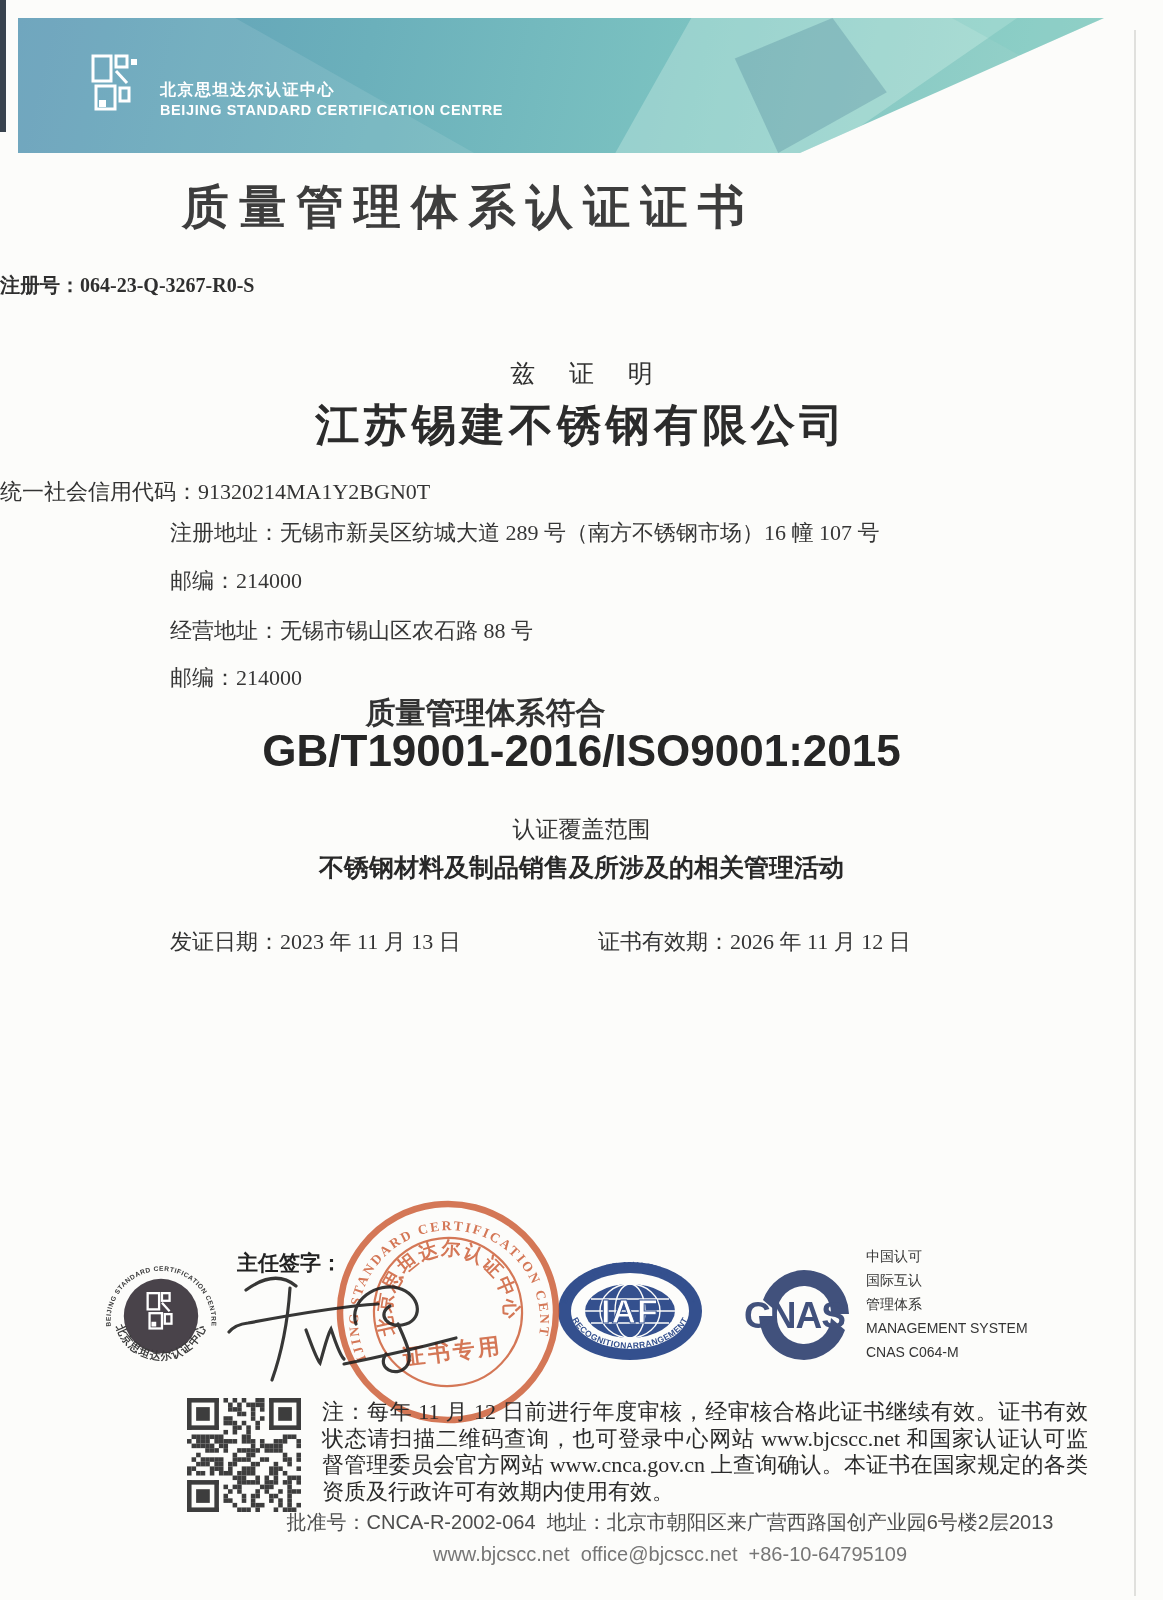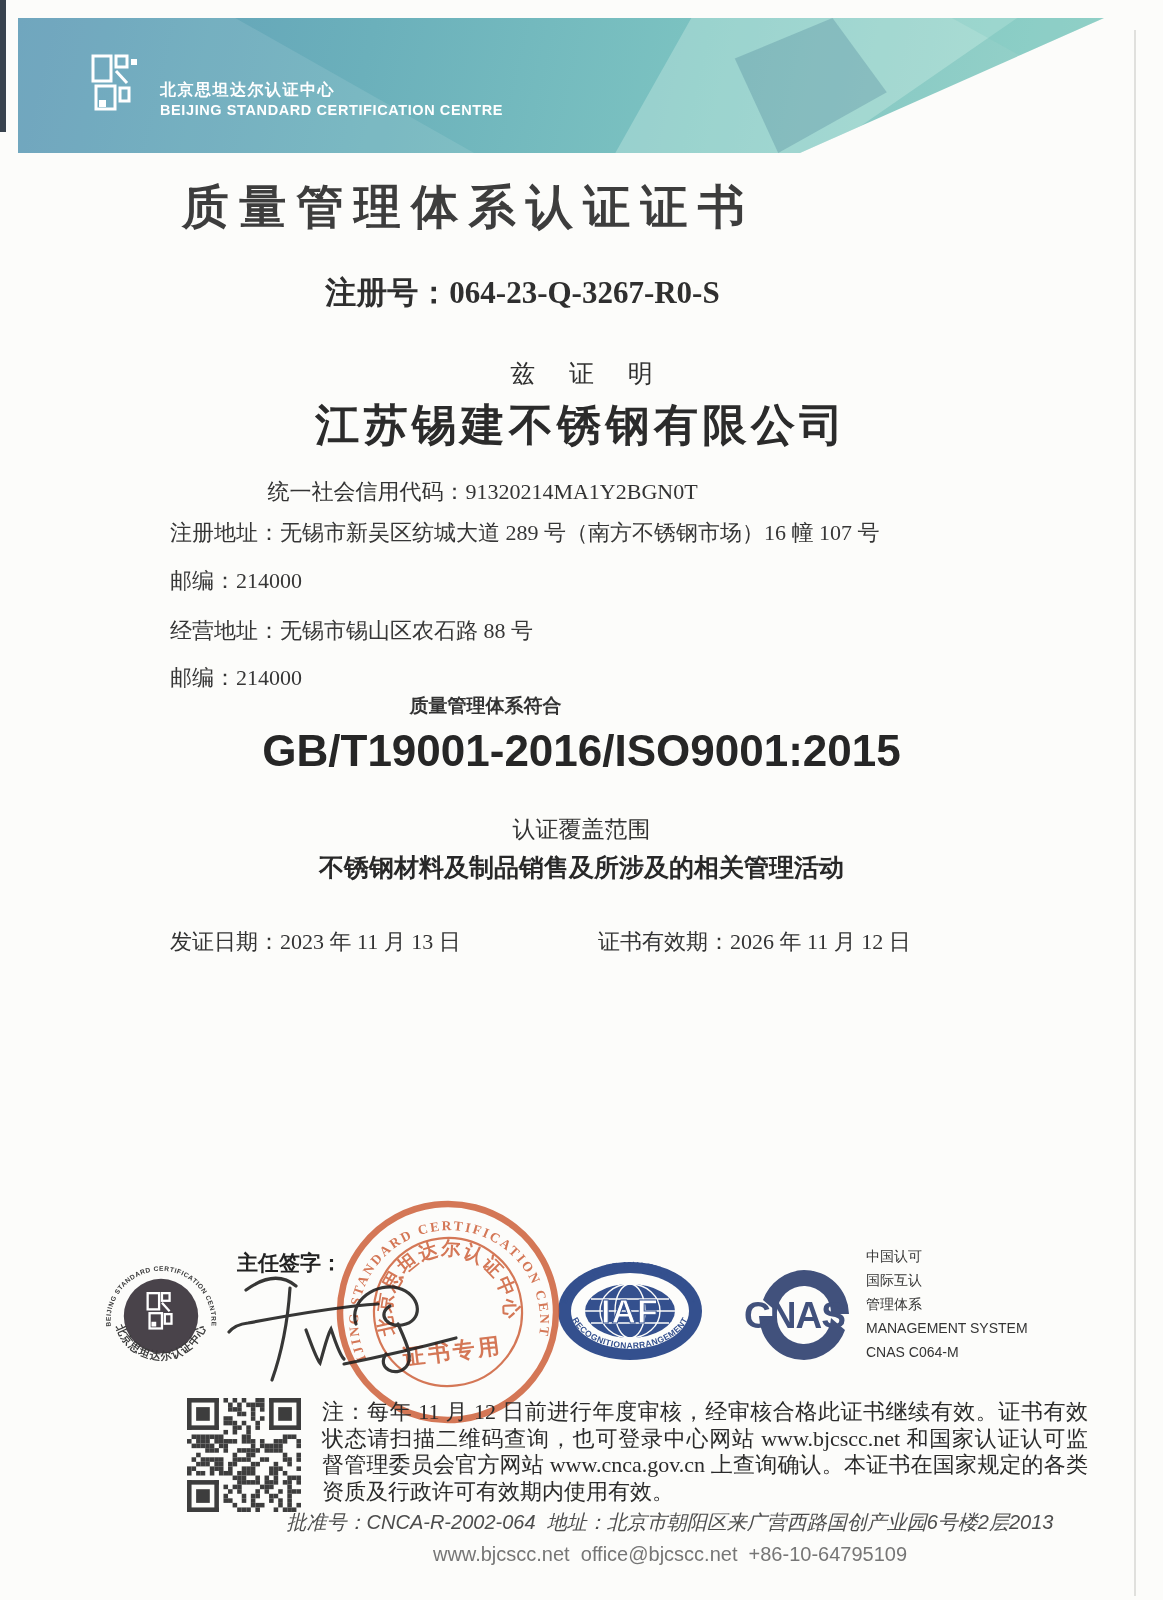--- a/index.html
+++ b/index.html
@@ -21,28 +21,28 @@
   .facet.f3{background:rgba(255,255,255,0.10);clip-path:polygon(0 100%,42% 100%,20% 0,0 0);}
   .facet.f4{background:rgba(120,200,190,0.25);clip-path:polygon(86% 0,100% 0,95% 40%);}
   .banner-logo{left:72px;top:36px;width:52px;height:64px;}
   .banner-titles{left:142px;top:62px;color:#fff;font-family:"Liberation Sans","DejaVu Sans",sans-serif;}
   .banner-cn{font-size:16px;font-weight:bold;letter-spacing:1.5px;line-height:20px;}
   .banner-en{font-size:14.5px;font-weight:bold;letter-spacing:.6px;line-height:20px;}
 
   
   .doc-title{left:0;top:176px;width:937px;text-align:center;font-size:47px;font-weight:600;
     letter-spacing:.22em;color:#3d3d3d;}
-  .reg-line{left:0;top:272px;width:1013px;text-align:center;font-size:31px;font-weight:bold;color:#2f2f2f;padding-left:16px;}
+  .reg-line{left:0;top:272px;width:1013px;text-align:left;font-size:20px;font-weight:bold;color:#2f2f2f;}
   .certify{left:0;top:357px;width:1163px;text-align:center;font-size:25px;letter-spacing:.55em;
     text-indent:.55em;color:#2f2f2f;}
   .company{left:0;top:396px;width:1163px;text-align:center;font-size:44px;font-weight:bold;
     letter-spacing:.1em;color:#2b2b2b;}
-  .credit{left:0;top:477px;width:965px;text-align:center;font-size:22px;color:#333;}
+  .credit{left:0;top:477px;width:965px;text-align:left;font-size:22px;color:#333;}
   .addr{left:170px;font-size:22px;color:#363636;}
-  .conform{left:0;top:693px;width:971px;text-align:center;font-size:19px;font-weight:600;color:#333;}
+  .conform{left:0;top:693px;width:971px;text-align:center;font-size:30px;font-weight:600;color:#333;}
   .gb-code{left:0;top:726px;width:1163px;text-align:center;font-size:44px;font-weight:800;
     font-family:"Liberation Sans","DejaVu Sans",sans-serif;letter-spacing:0;color:#262626;}
   .scope-h{left:0;top:814px;width:1163px;text-align:center;font-size:23px;color:#333;}
   .scope-t{left:0;top:851px;width:1163px;text-align:center;font-size:25px;font-weight:bold;color:#282828;}
   .date-issue{left:170px;top:927px;font-size:22px;color:#333;}
   .date-valid{left:598px;top:927px;font-size:22px;color:#333;}
 
   
   .seal-left{left:99px;top:1253px;width:124px;height:128px;}
   .sign-label{left:237px;top:1249px;font-size:21px;font-weight:bold;color:#222;
@@ -50,21 +50,21 @@
   .signature{left:226px;top:1266px;width:238px;height:122px;z-index:5;}
   .stamp{left:333px;top:1197px;width:230px;height:230px;opacity:.88;z-index:3;}
   .iaf{left:555px;top:1259px;width:150px;height:104px;}
   .cnas{left:743px;top:1268px;width:112px;height:94px;}
   .cnas-text{left:866px;top:1244px;font-family:"Liberation Sans","DejaVu Sans",sans-serif;
     font-size:14px;line-height:24px;color:#343434;}
   .qr{left:187px;top:1398px;width:114px;height:114px;}
   .note{left:322px;top:1399px;width:766px;font-size:22px;line-height:26.5px;color:#2b2b2b;
     text-align:justify;z-index:6;}
   .approval{left:205px;top:1509px;width:930px;text-align:center;font-size:20px;color:#4d4d4d;
-    font-family:"Liberation Sans","DejaVu Sans",sans-serif;white-space:pre;font-style:italic;}
+    font-family:"Liberation Sans","DejaVu Sans",sans-serif;white-space:pre;}
   .contact{left:205px;top:1543px;width:930px;text-align:center;font-size:20px;color:#767676;
     font-family:"Liberation Sans","DejaVu Sans",sans-serif;white-space:pre;}
 </style>
 </head>
 <body>
 
 <div class="page">
 
   <div class="abs edge-left"></div>
   <div class="abs scanline-right"></div>

